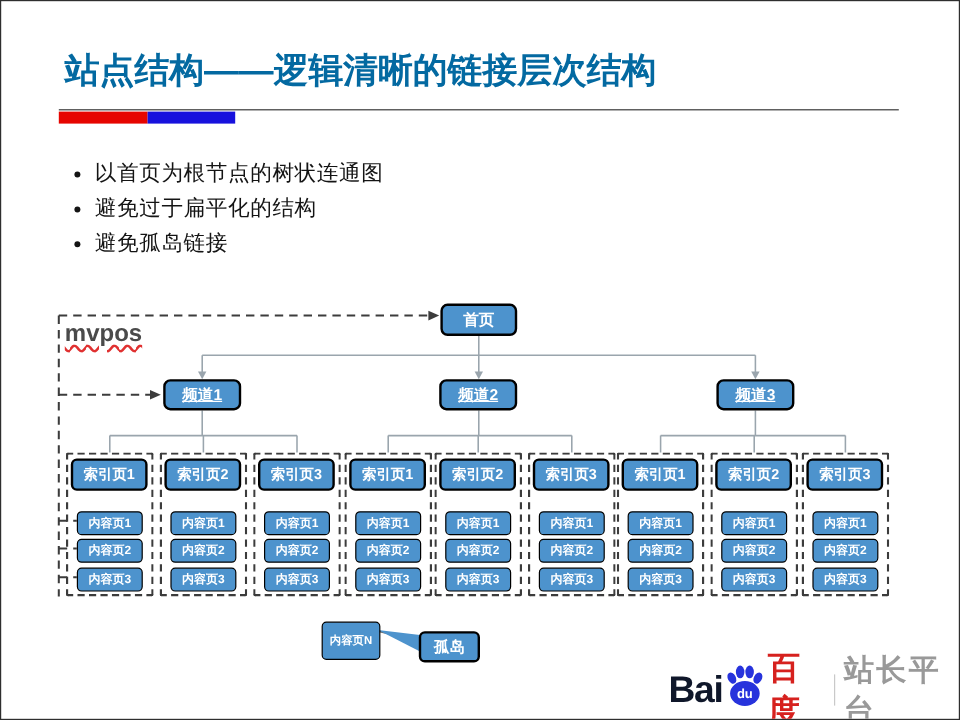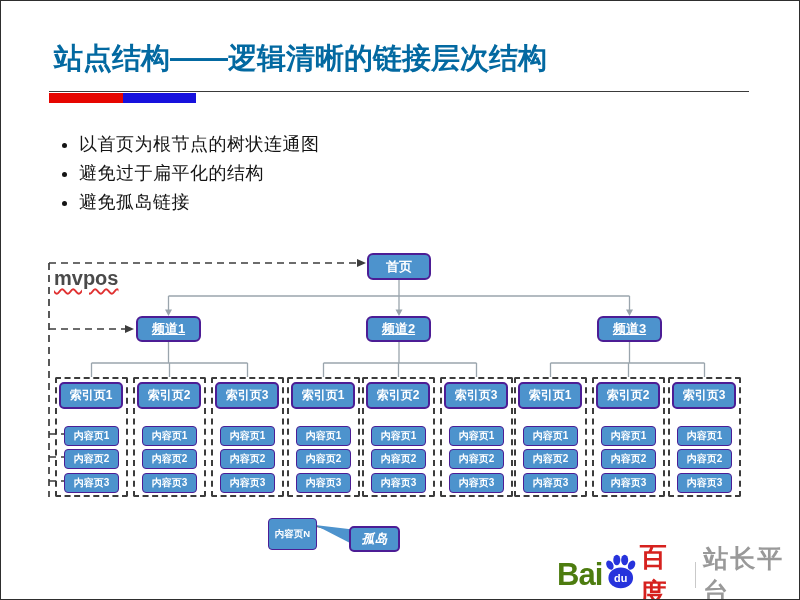--- a/index.html
+++ b/index.html
@@ -17,44 +17,44 @@
   .bar{position:absolute;top:92px;height:10px;}
   .bar-red{left:48px;width:74px;background:#e60500;}
   .bar-blue{left:122px;width:73px;background:#1711dd;}
   
   .bullets{position:absolute;left:52px;top:126px;margin:0;padding-left:26px;list-style:disc;}
   .bullets li{font-size:18px;color:#141414;margin:5px 0;letter-spacing:.5px;}
   
   .diagram{position:absolute;left:40px;top:245px;width:720px;height:315px;}
   .diagram svg{position:absolute;left:0;top:0;}
   .node{
-    position:absolute;background:#4d93cd;border:2px solid #4c1d95;border-radius:6px;
+    position:absolute;background:#4d93cd;border:2px solid #000000;border-radius:6px;
     color:#fff;font-weight:700;display:flex;align-items:center;justify-content:center;
     box-sizing:border-box;white-space:nowrap;
   }
   .root{left:326px;top:7px;width:64px;height:27px;font-size:13px;}
   .ch{top:70px;width:65px;height:26px;font-size:13px;text-decoration:underline;}
   .ch1{left:95px;} .ch2{left:325px;} .ch3{left:556px;}
   .group{
     position:absolute;top:131px;width:73px;height:120px;box-sizing:border-box;
     border:2px dashed #3c3c3c;border-radius:2px;
   }
   .idx{position:absolute;left:2px;top:3px;width:64px;height:27px;font-size:12px;border-radius:5px;}
   .content{position:absolute;left:7px;width:55px;height:20px;font-size:10px;border-width:1.5px;border-radius:4px;}
   .c1{top:47px;} .c2{top:70px;} .c3{top:94px;}
   .orphan-n{left:227px;top:272px;width:49px;height:32px;font-size:9.5px;border-width:1.5px;border-radius:4px;}
-  .island{left:308px;top:280px;width:51px;height:26px;font-size:13px;border-radius:5px;font-style:italic;}
+  .island{left:308px;top:280px;width:51px;height:26px;font-size:13px;border-radius:5px;}
   .watermark{
     position:absolute;left:13px;top:21px;font-size:20px;font-weight:700;color:#4a4a4a;
     text-decoration:underline;text-decoration-style:wavy;text-decoration-color:#e03131;
     text-underline-offset:3px;
   }
   
   .logo{position:absolute;left:556px;top:552px;display:flex;align-items:center;height:44px;}
-  .logo-bai{font-size:31px;font-weight:800;color:#4d7c0f;letter-spacing:-1px;}
+  .logo-bai{font-size:31px;font-weight:800;color:#0f172a;letter-spacing:-1px;}
   .paw{margin:0 1px 8px 1px;}
   .logo-cn{font-size:27px;font-weight:800;color:#d6211e;letter-spacing:1px;}
   .logo-sep{width:1px;height:26px;background:#c9c9c9;margin:0 7px 0 6px;}
   .logo-suffix{font-size:25px;font-weight:600;color:#999999;letter-spacing:2px;}
 </style>
 </head>
 <body>
 
 <div class="slide">
 

